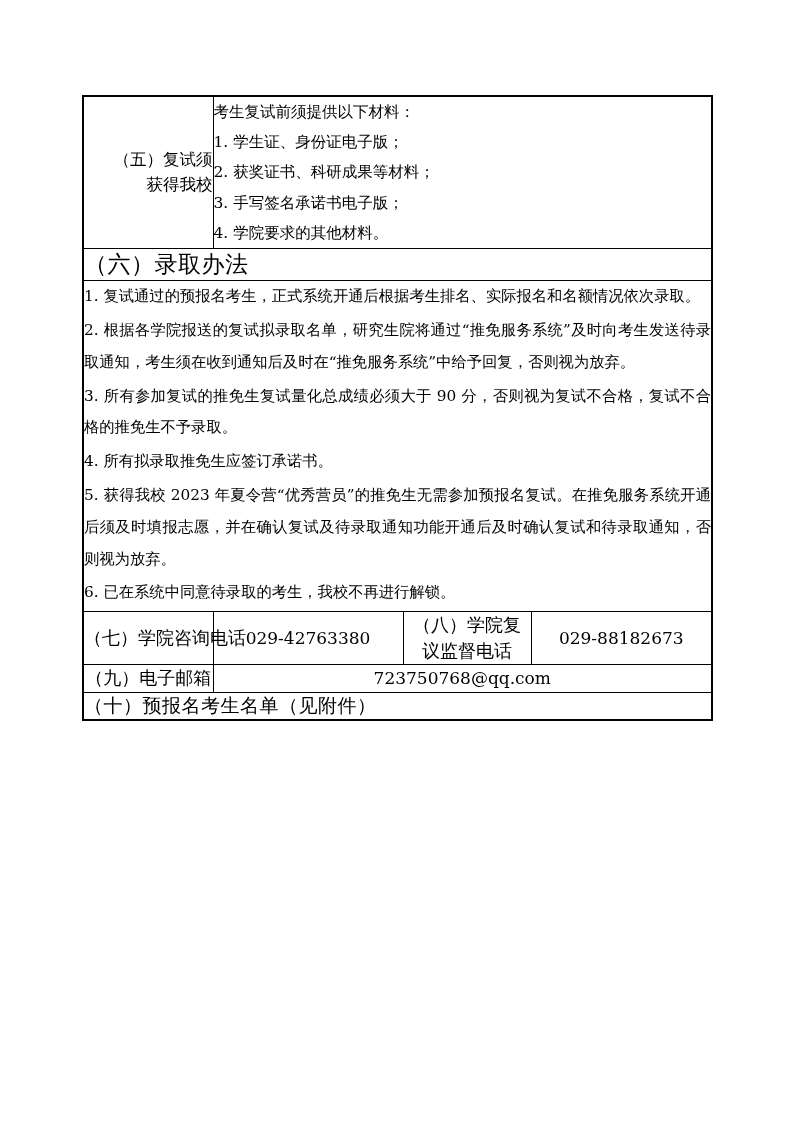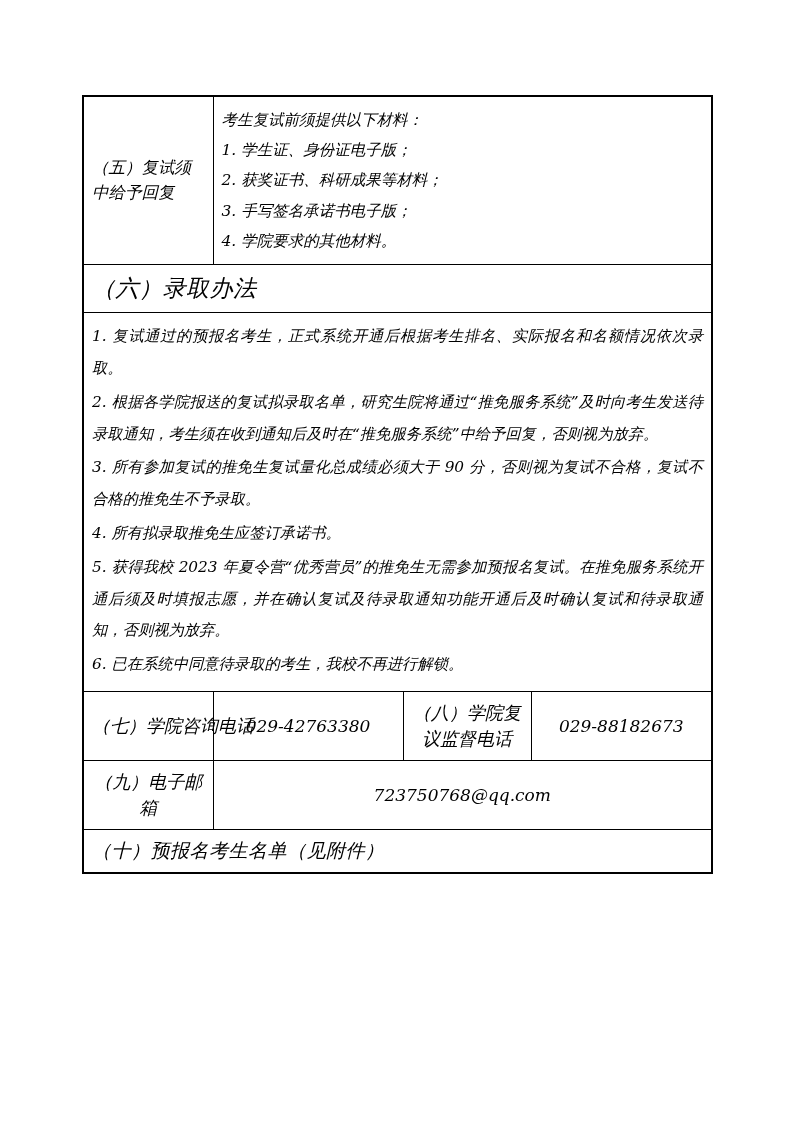--- a/index.html
+++ b/index.html
@@ -27,29 +27,28 @@
     position: absolute;
     left: 82px;
     top: 95px;
     width: 629px;
     border-collapse: collapse;
     table-layout: fixed;
   }
   .doc-table td {
     border: 1px solid #000000;
     vertical-align: middle;
-    padding: 8px;
-    font-style: italic;
+    padding: 0;
   }
   .outer-frame {
     border: 2px solid #000000;
   }
   
   .cell-label {
-    text-align: left;
+    text-align: right;
     font-size: 17px;
     line-height: 1.5;
     font-family: "DejaVu Serif", "Liberation Serif", serif;
     padding: 4px 6px;
   }
   .cell-label-hei {
     font-family: "DejaVu Sans", "Liberation Sans", sans-serif;
     font-size: 16.5px;
   }
   .materials {
@@ -117,21 +116,21 @@
       <col style="width:130px">
       <col style="width:190px">
       <col style="width:128px">
       <col style="width:181px">
     </colgroup>
 
     <tbody>
         <tr>
       <td class="cell-label cell-label-hei">
         <div>（五）复试须</div>
-        <div>中给予回复</div>
+        <div>获得我校</div>
       </td>
       <td class="materials" colspan="3">
         <div>考生复试前须提供以下材料：</div>
         <div>1. 学生证、身份证电子版；</div>
         <div>2. 获奖证书、科研成果等材料；</div>
         <div>3. 手写签名承诺书电子版；</div>
         <div>4. 学院要求的其他材料。</div>
       </td>
     </tr>
 

